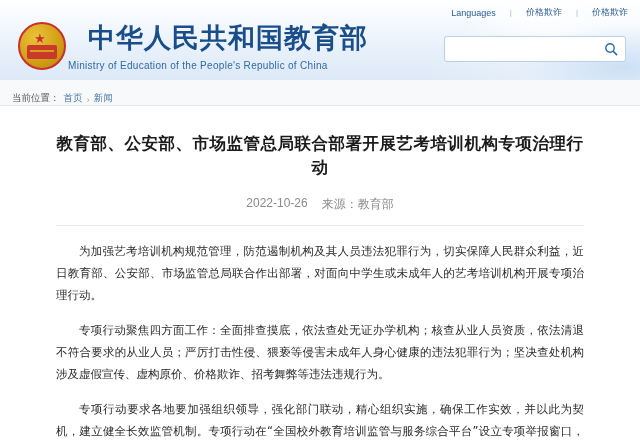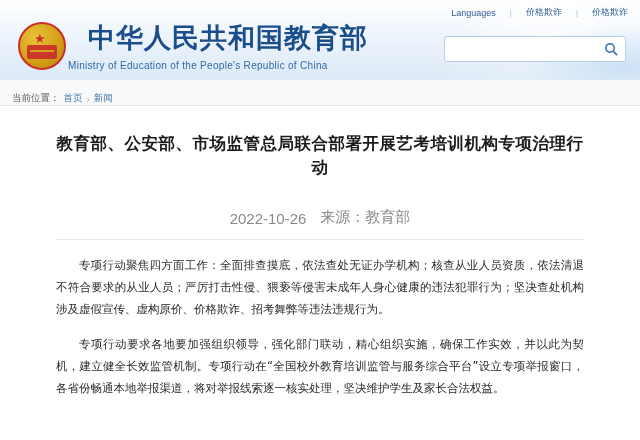--- a/index.html
+++ b/index.html
@@ -171,28 +171,27 @@
   .article-title {
     font-family: "DejaVu Serif", "Liberation Serif", serif;
     font-size: 16.5px;
     font-weight: bold;
     color: #1b1b1b;
     text-align: center;
     line-height: 24px;
     letter-spacing: 0.5px;
   }
   .article-meta {
-    margin-top: 28px;
+    margin-top: 16px;
     text-align: center;
-    font-size: 15px;
+    font-size: 12px;
     color: #8a8a8a;
     display: flex;
     justify-content: center;
     gap: 14px;
-    align-items: flex-end;
   }
   .divider {
     margin-top: 12px;
     height: 1px;
     background: #e8e8e8;
     width: 100%;
   }
   .article-body {
     margin-top: 14px;
   }
@@ -252,17 +251,18 @@
     <div class="article-title">教育部、公安部、市场监管总局联合部署开展艺考培训机构专项治理行动</div>
 
     <div class="article-meta">
       <span>2022-10-26</span>
       <span>来源：教育部</span>
     </div>
 
     <div class="divider"></div>
 
     <div class="article-body">
+      <p>为加强艺考培训机构规范管理，防范遏制机构及其人员违法犯罪行为，切实保障人民群众利益，近日教育部、公安部、市场监管总局联合作出部署，对面向中学生或未成年人的艺考培训机构开展专项治理行动。</p>
       <p>专项行动聚焦四方面工作：全面排查摸底，依法查处无证办学机构；核查从业人员资质，依法清退不符合要求的从业人员；严厉打击性侵、猥亵等侵害未成年人身心健康的违法犯罪行为；坚决查处机构涉及虚假宣传、虚构原价、价格欺诈、招考舞弊等违法违规行为。</p>
       <p>专项行动要求各地要加强组织领导，强化部门联动，精心组织实施，确保工作实效，并以此为契机，建立健全长效监管机制。专项行动在“全国校外教育培训监管与服务综合平台”设立专项举报窗口，各省份畅通本地举报渠道，将对举报线索逐一核实处理，坚决维护学生及家长合法权益。</p>
     </div>
   </div>
 </div>
 
 </body></html>

